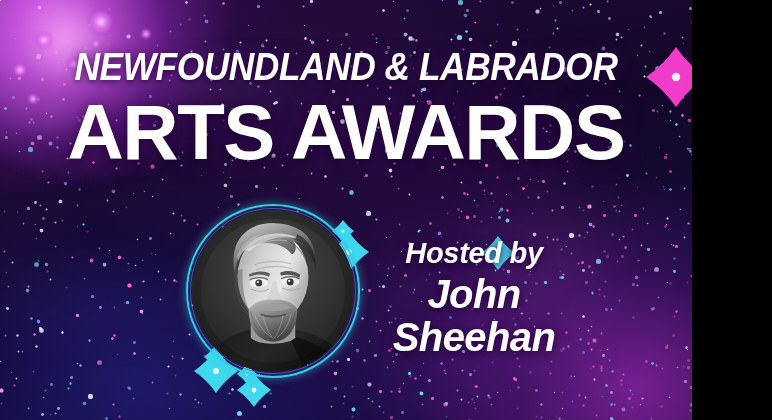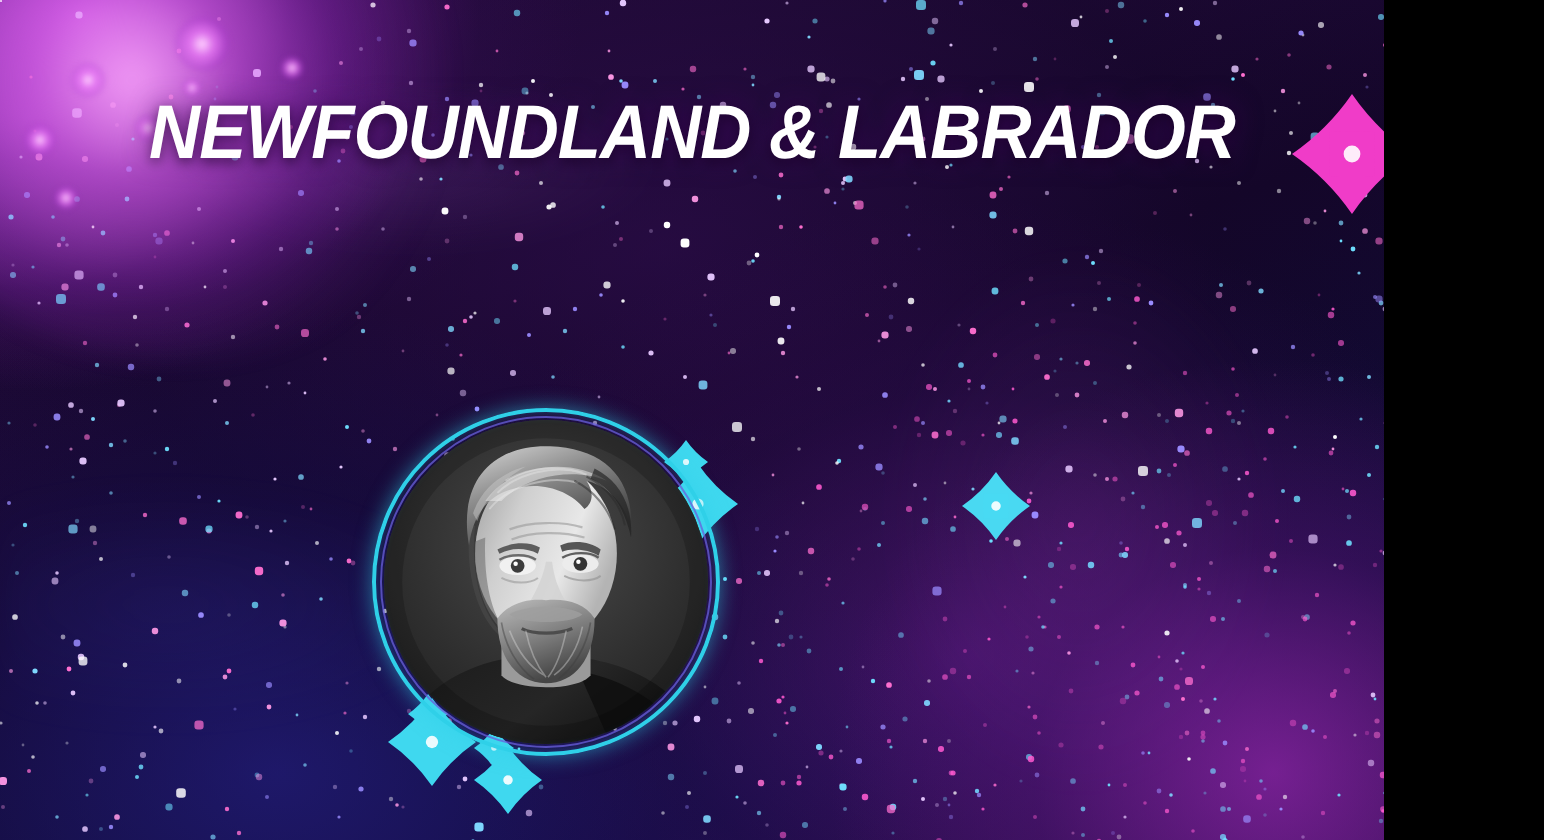--- a/index.html
+++ b/index.html
@@ -292,20 +292,21 @@
           </defs>
           <circle cx="17" cy="17" r="10.54" fill="url(#g_sparkleportraitbottommid)"></circle>
           <path d="M 17 0 Q 23.936 10.064 34 17 Q 23.936 23.936 17 34 Q 10.064 23.936 0 17 Q 10.064 10.064 17 0 Z" fill="#3fd8ef" transform="rotate(0 17 17)"></path>
           <circle cx="17" cy="17" r="2.3800000000000003" fill="#ffffff" opacity="0.9"></circle>
         </svg>
       </div>
     </div>
 
   <div id="headline">
     <span id="kicker">NEWFOUNDLAND &amp; LABRADOR</span>
+    <span id="title">ARTS AWARDS</span>
   </div>
 
   <div id="portrait-wrap">
     <div id="portrait-photo">
       <svg viewBox="0 0 160 160" preserveAspectRatio="xMidYMid slice">
         <defs>
           <radialGradient id="bgp" cx="50%" cy="38%" r="72%">
             <stop offset="0%" stop-color="#4a4a4a"></stop>
             <stop offset="58%" stop-color="#303030"></stop>
             <stop offset="100%" stop-color="#1e1e1e"></stop>
@@ -403,14 +404,21 @@
           <path d="M102 100 C 100 112, 94 122, 86 128"></path>
         </g>
 
         <ellipse cx="80" cy="80" rx="86" ry="86" fill="none" stroke="#000" stroke-width="30" opacity="0.18"></ellipse>
       </svg>
     </div>
     <div id="portrait-ring2"></div>
     <div id="portrait-ring"></div>
   </div>
 
+  <div id="host-block">
+    <span id="host-label">Hosted by</span>
+    <span id="host-name">
+      <span class="nm">John</span>
+      <span class="nm">Sheehan</span>
+    </span>
+  </div>
 
 </div>
 
 </body></html>

